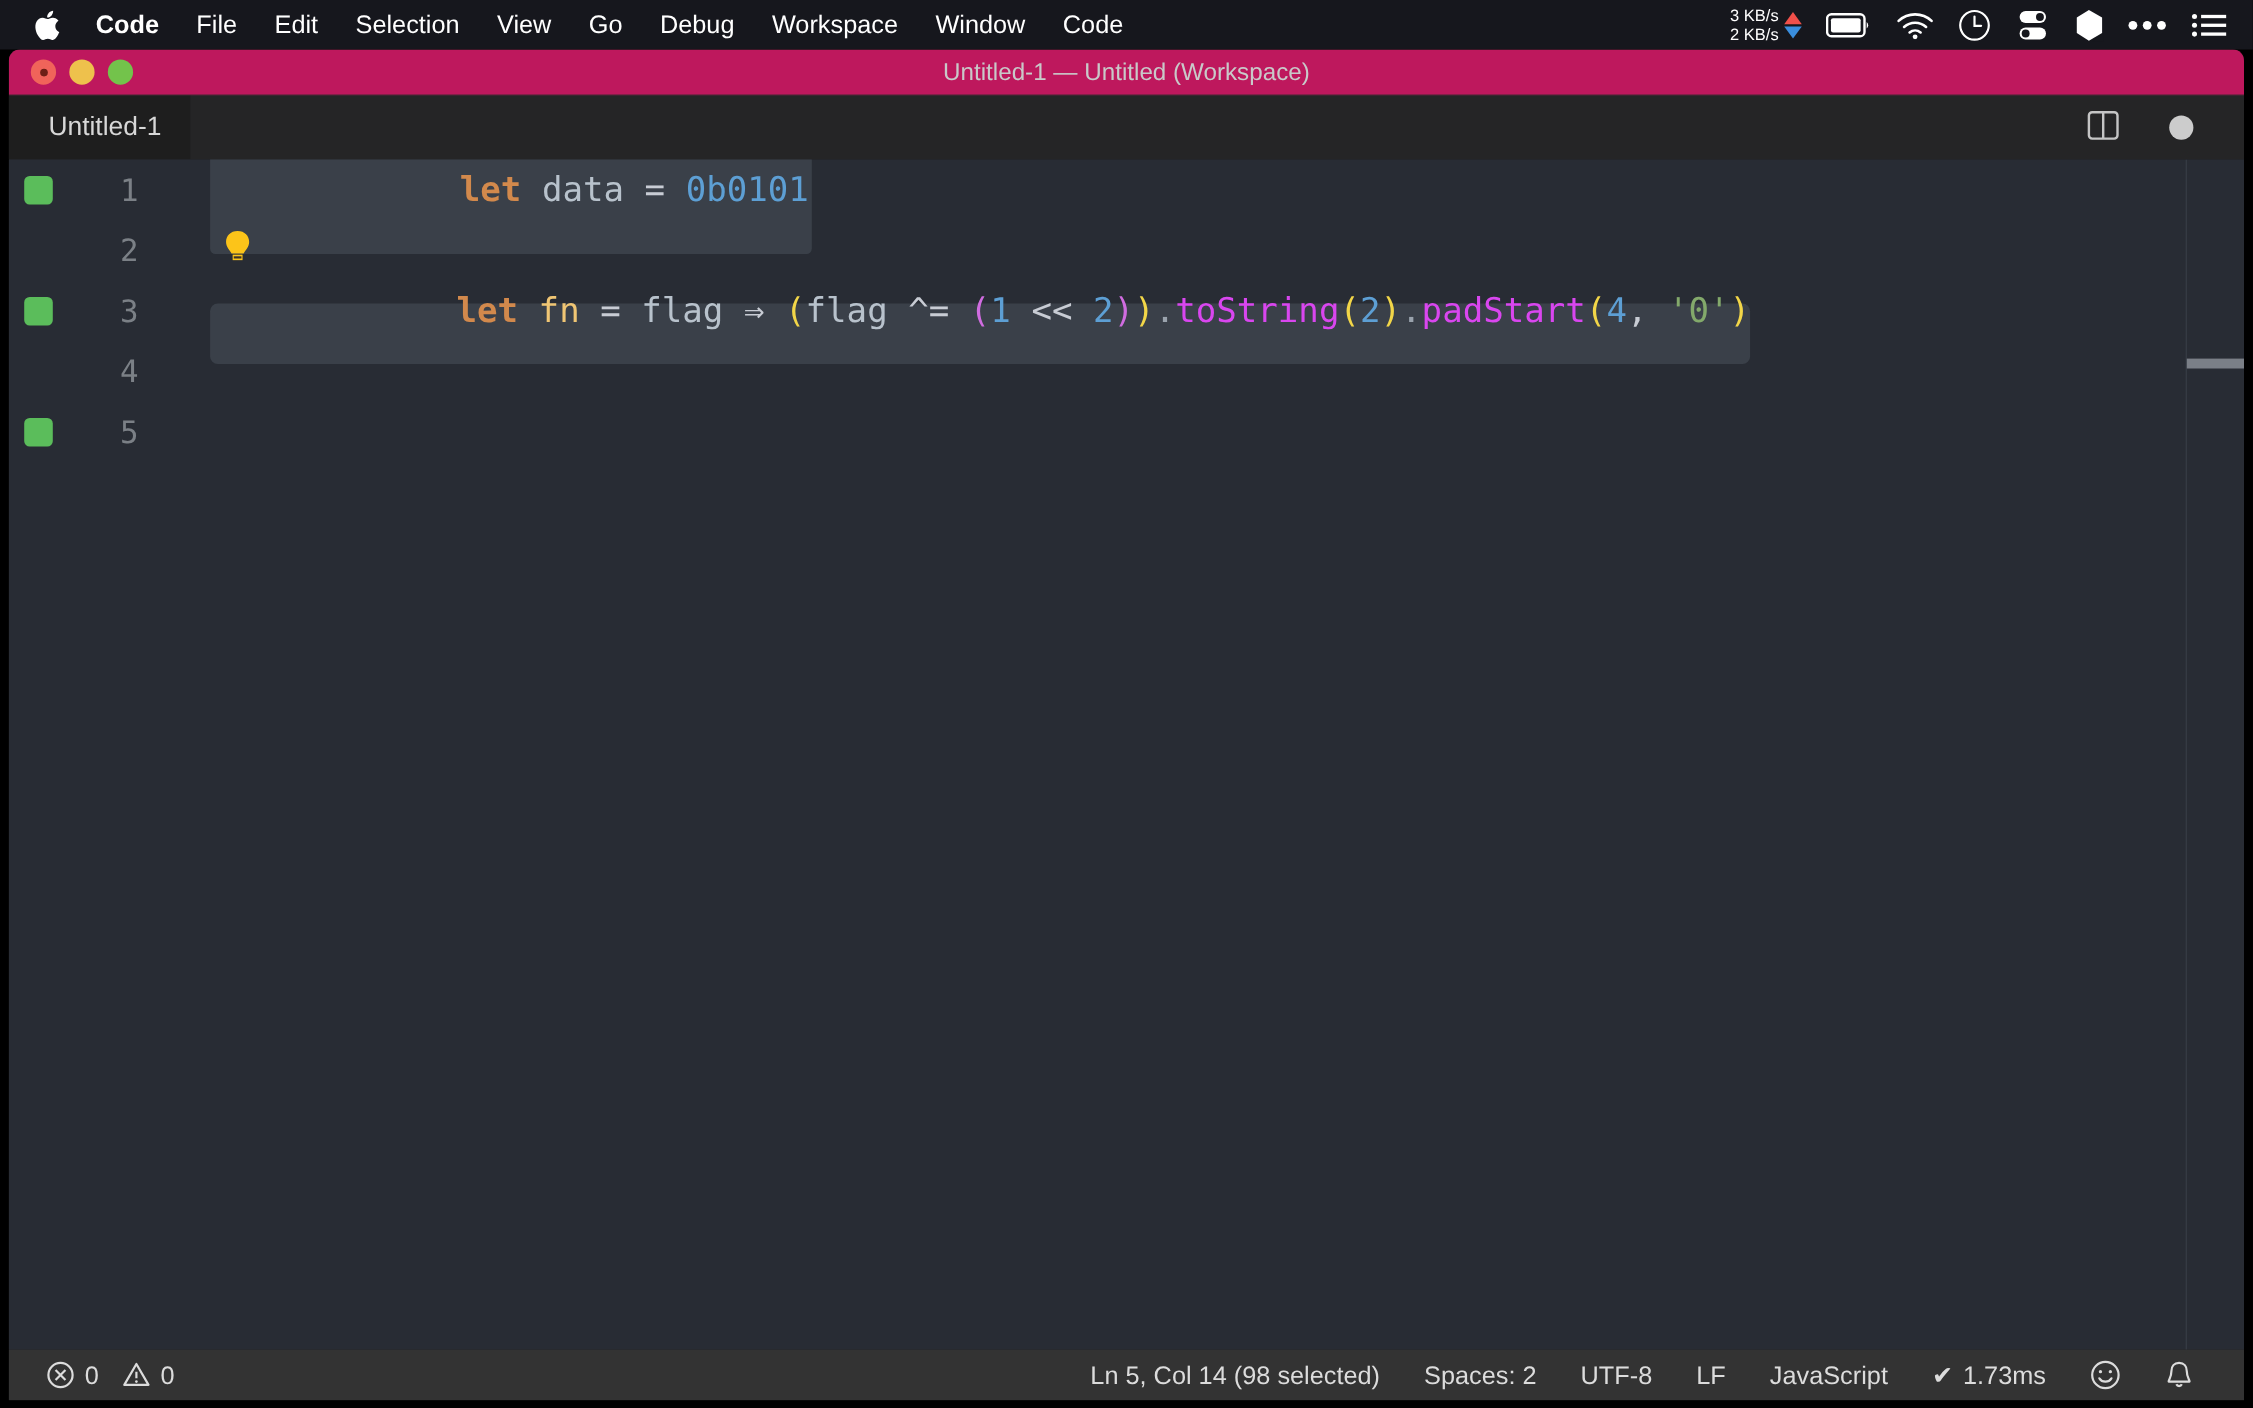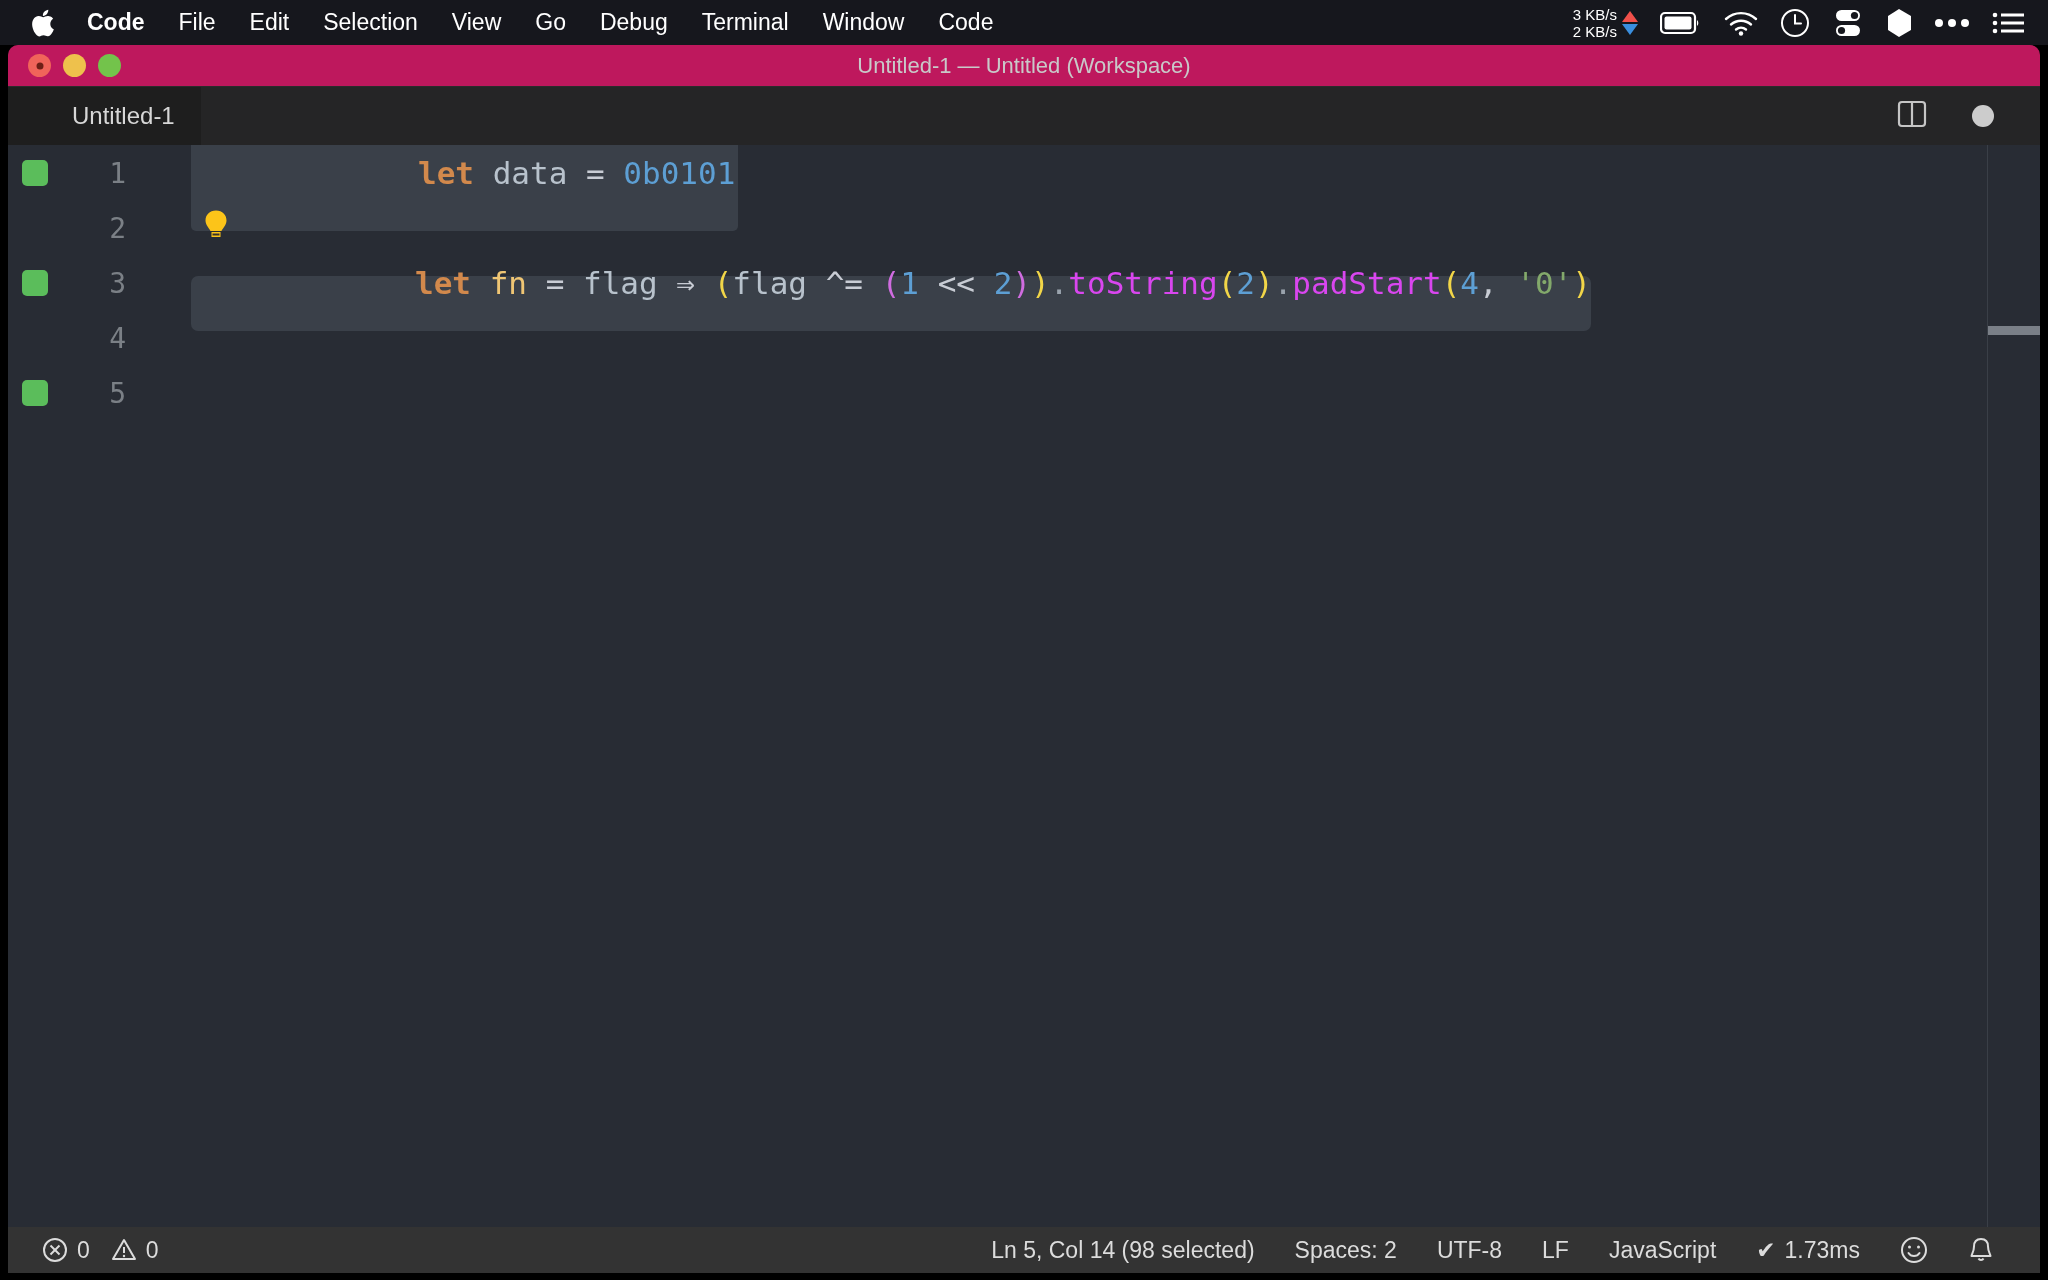--- a/index.html
+++ b/index.html
@@ -73,21 +73,21 @@
     font-size: 22px; color: #c9c9c9;
   }
 
   
   .tabbar {
     height: 58px; background: #252526;
     display: flex; align-items: center; position: relative;
   }
   .tab {
     height: 58px; display: flex; align-items: center;
-    padding: 0 26px 0 64px; background: #1e1e1e;
+    padding: 0 26px 0 36px; background: #1e1e1e;
     font-size: 24px; color: #d7d7d7; white-space: nowrap;
   }
   .editor-actions {
     margin-left: auto; display: flex; align-items: center;
     gap: 44px; padding-right: 46px; color: #c5c5c5;
   }
   .dirty-dot { width: 22px; height: 22px; border-radius: 50%; background: #cccccc; }
 
   
   .editor {
@@ -175,21 +175,21 @@
         <path d="M21.3 15.9c0-3.4 2.8-5 2.9-5.1-1.6-2.3-4-2.6-4.9-2.7-2.1-.2-4.1 1.2-5.1 1.2-1.1 0-2.7-1.2-4.4-1.2-2.3 0-4.4 1.3-5.5 3.4-2.4 4.1-.6 10.2 1.7 13.5 1.1 1.6 2.4 3.4 4.2 3.4 1.7-.1 2.3-1.1 4.3-1.1s2.6 1.1 4.4 1c1.8 0 3-1.6 4.1-3.3 1.3-1.9 1.8-3.7 1.9-3.8-.1 0-3.6-1.4-3.6-5.3zM17.9 6c.9-1.1 1.5-2.7 1.4-4.2-1.4.1-3 .9-4 2-.9 1-1.6 2.6-1.4 4.1 1.5.1 3.1-.8 4-1.9z"></path>
       </svg>
     </div>
     <div class="menu-item bold">Code</div>
     <div class="menu-item">File</div>
     <div class="menu-item">Edit</div>
     <div class="menu-item">Selection</div>
     <div class="menu-item">View</div>
     <div class="menu-item">Go</div>
     <div class="menu-item">Debug</div>
-    <div class="menu-item">Terminal</div>
+    <div class="menu-item">Workspace</div>
     <div class="menu-item">Window</div>
     <div class="menu-item">Code</div>
   </div>
 
   <div class="menubar-right">
     <div class="netspeed">
       <div class="nums">
         <div>3 KB/s</div>
         <div>2 KB/s</div>
       </div>

